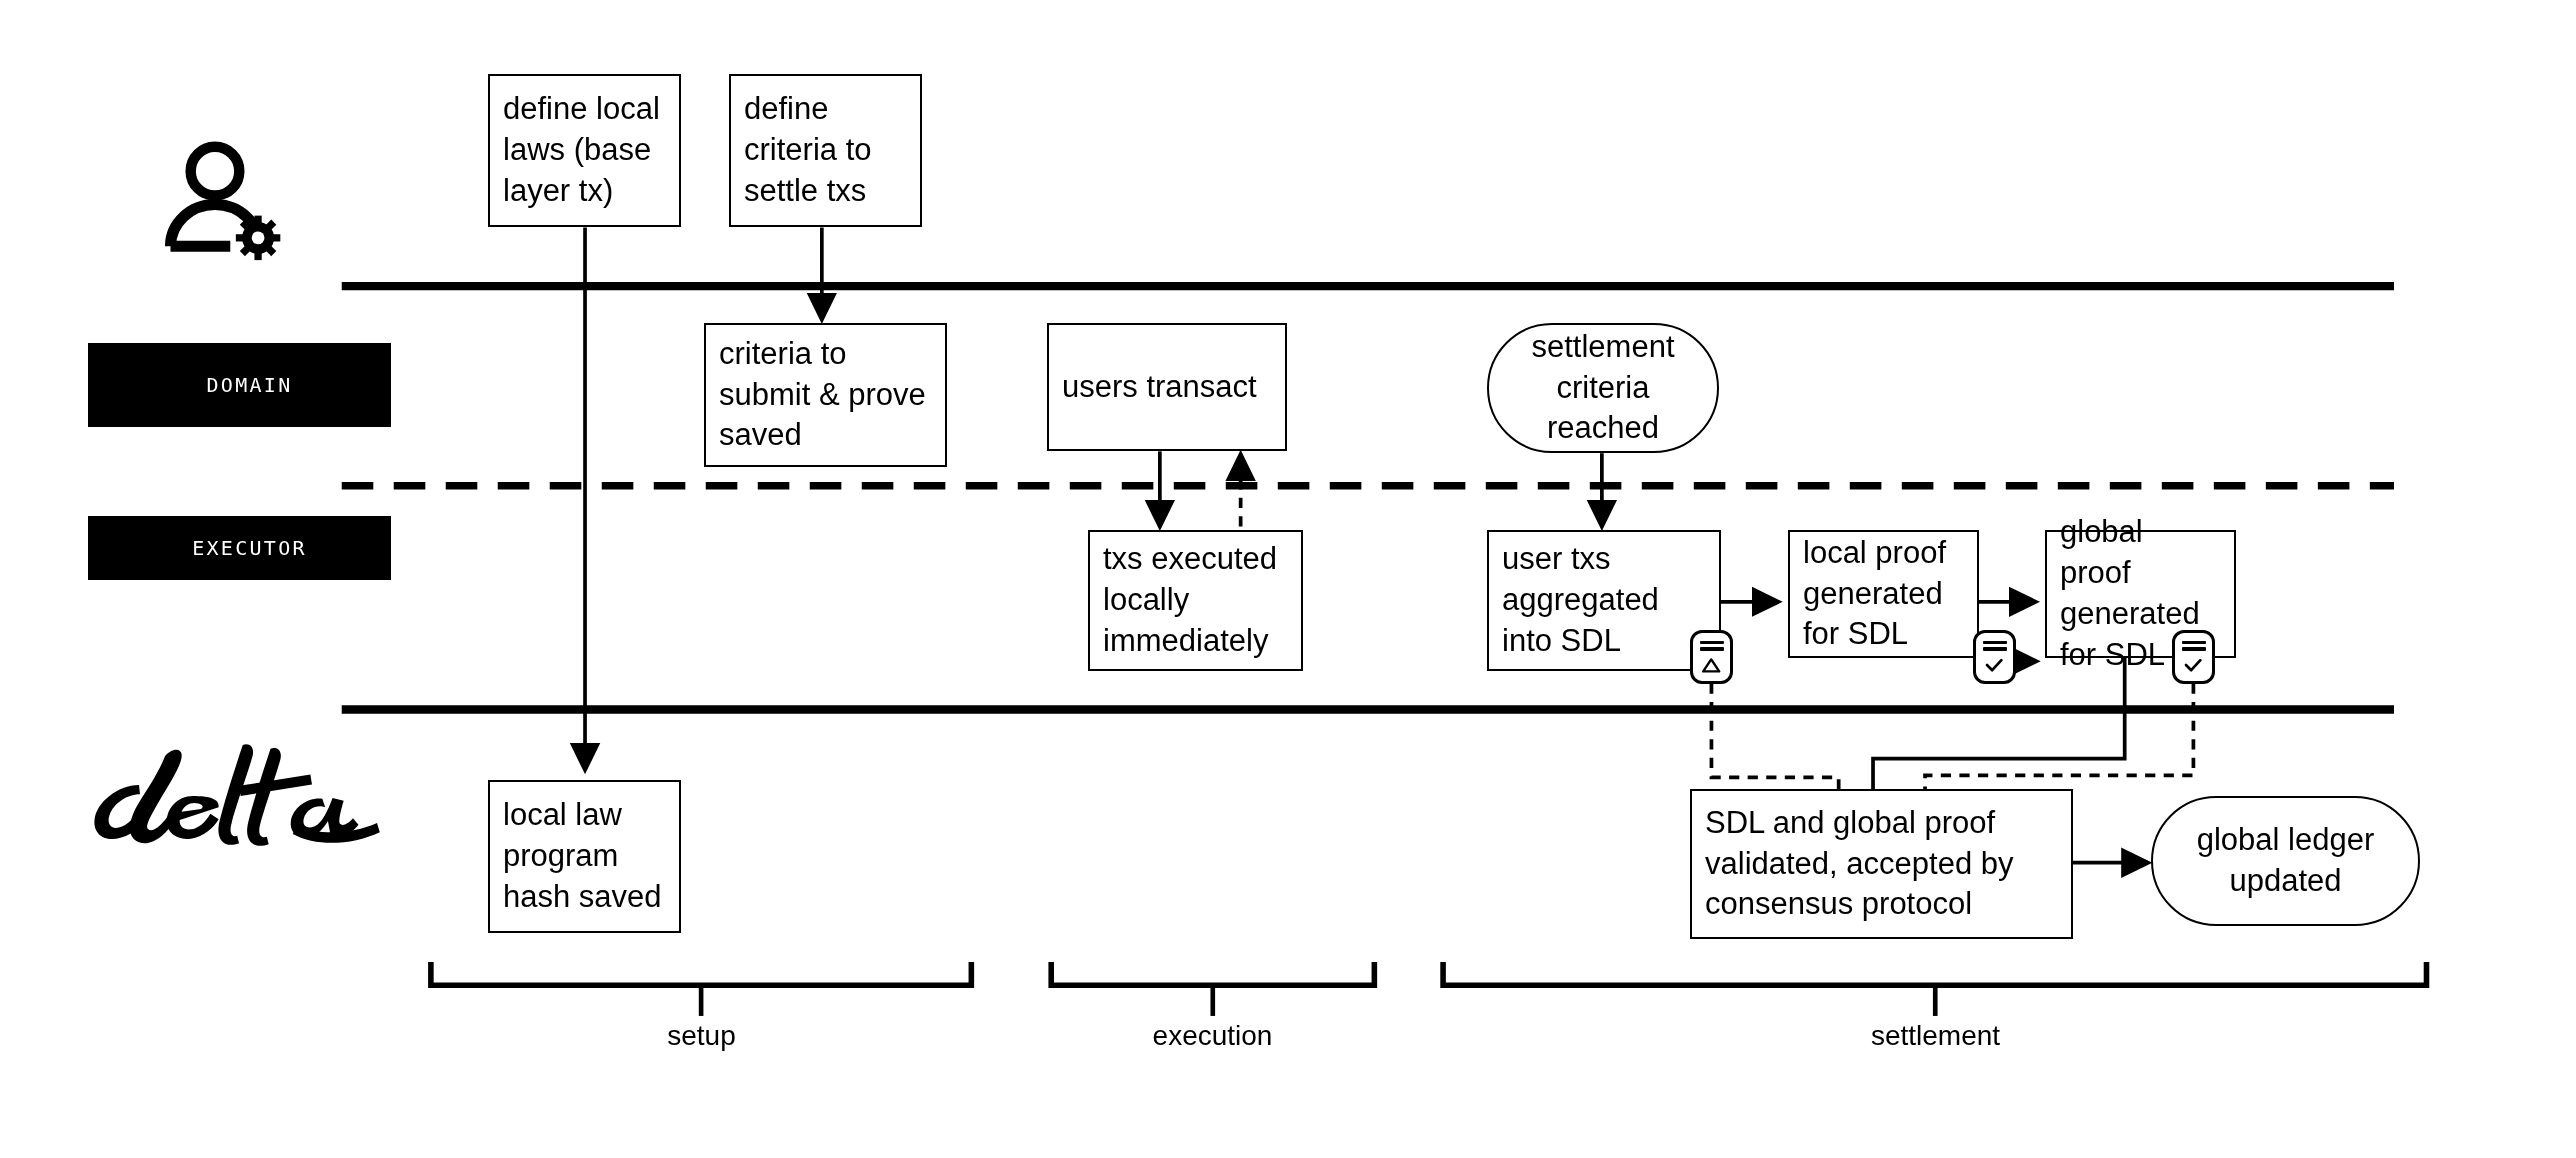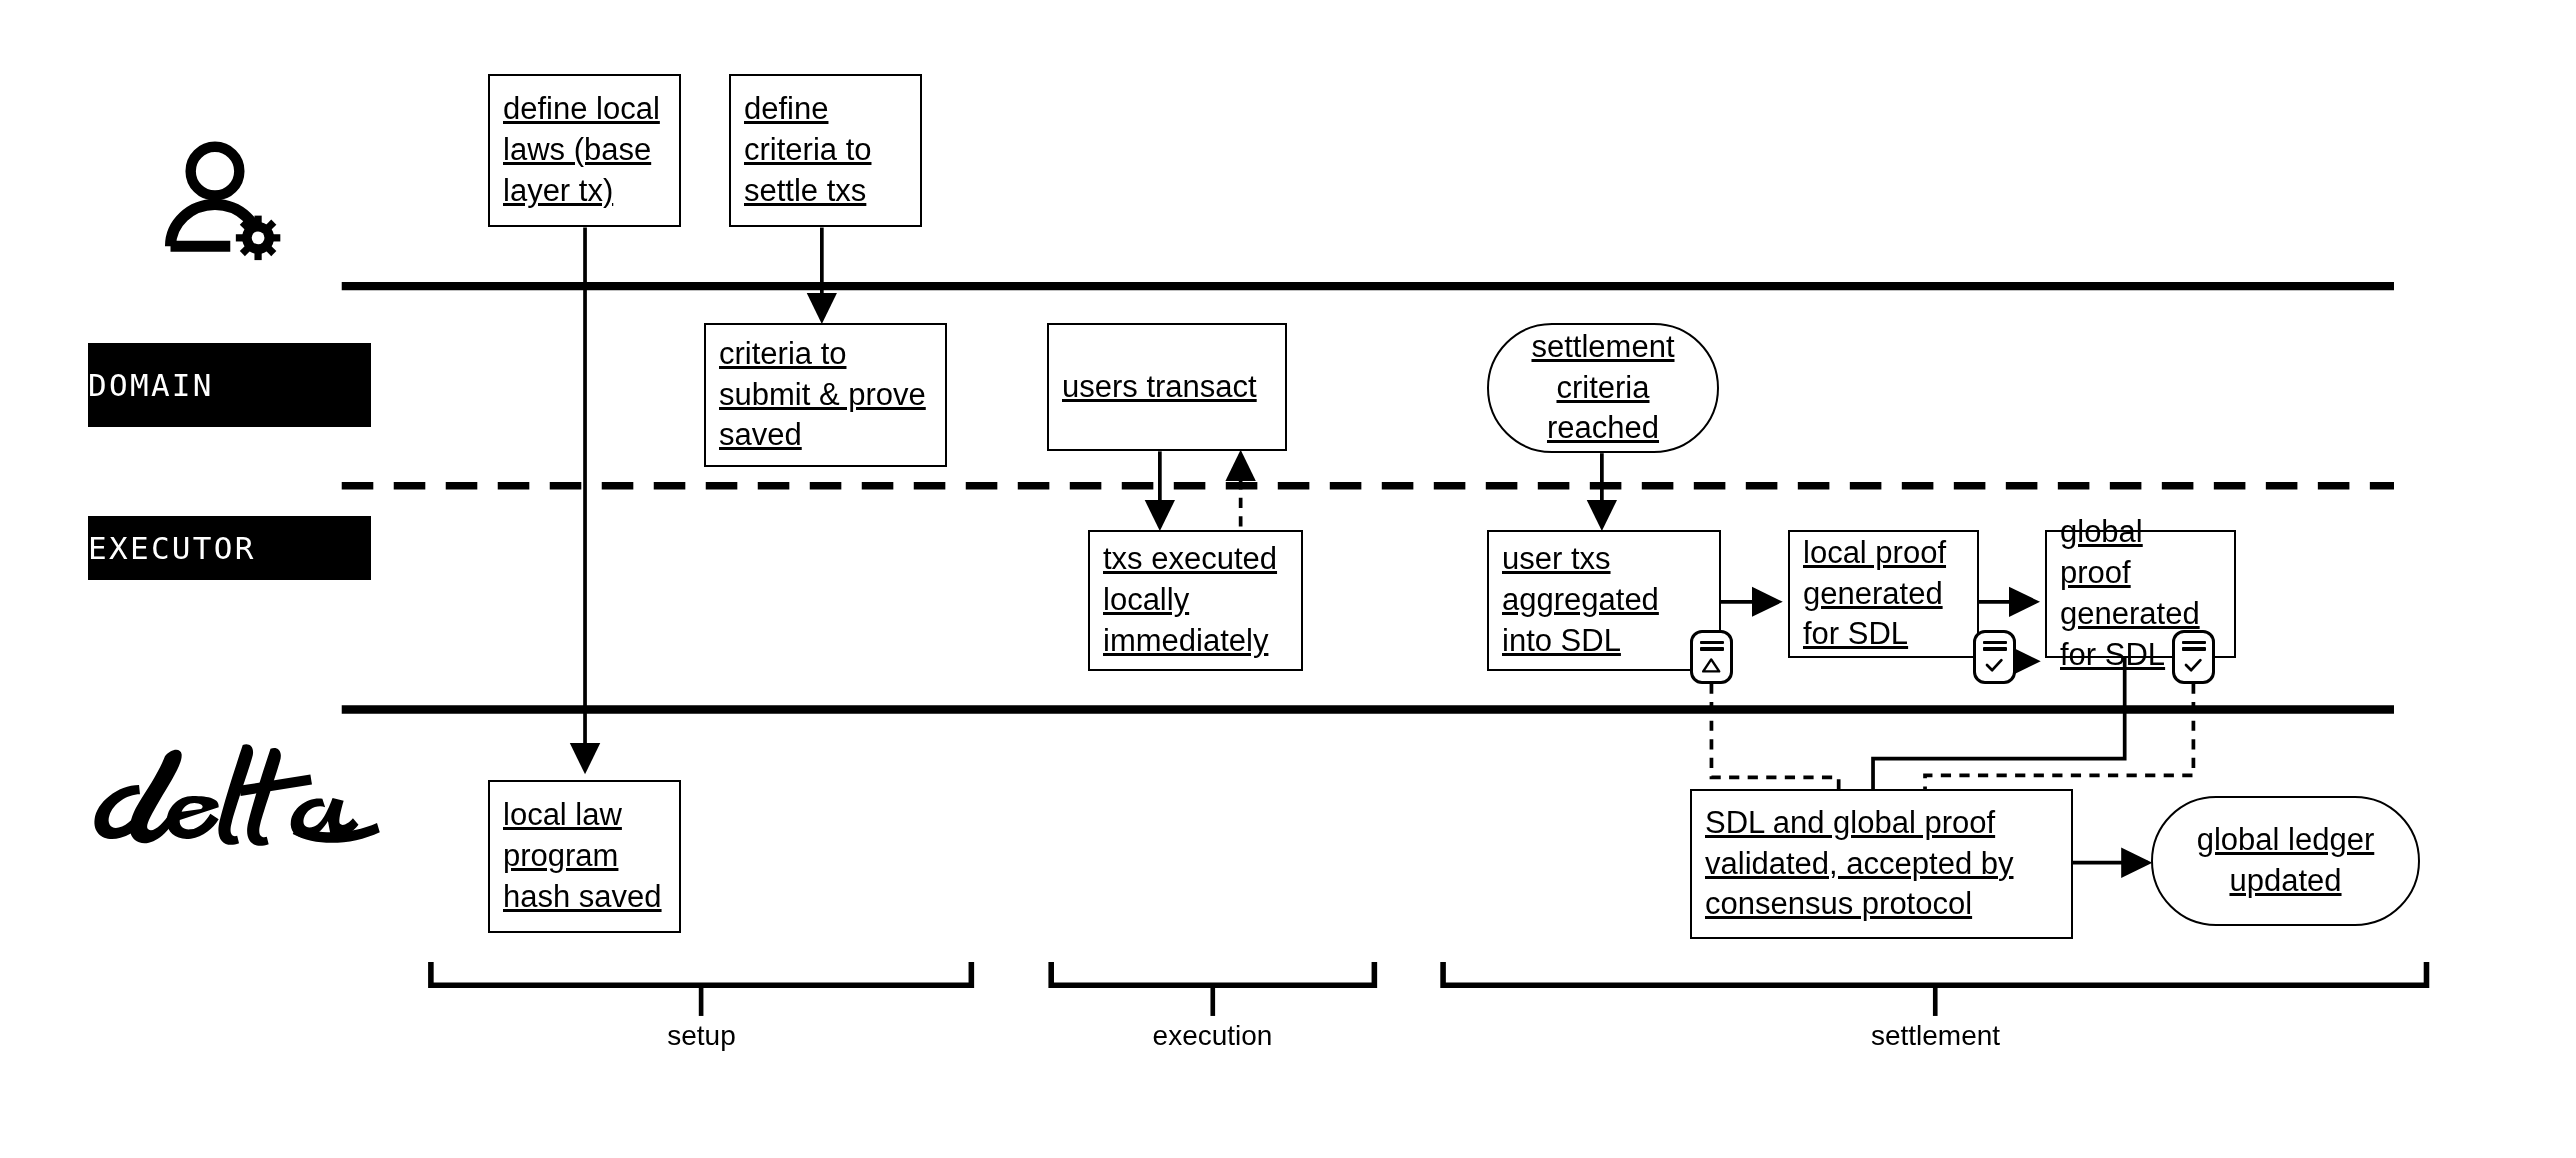--- a/index.html
+++ b/index.html
@@ -3,30 +3,30 @@
 <meta charset="utf-8">
 <title>delta architecture swimlane</title>
 <style>
   html,body{margin:0;padding:0;background:#ffffff;}
   body{font-family:"Liberation Sans", sans-serif;}
   #stage{position:relative;width:2576px;height:1159px;background:#ffffff;overflow:hidden;}
   #svg-layer{position:absolute;left:0;top:0;width:2576px;height:1159px;}
 
   .lane-chip{
     position:absolute;background:#000000;color:#ffffff;
-    display:flex;align-items:center;
+    display:flex;align-items:center;justify-content:center;
     font-family:"DejaVu Sans Mono","Liberation Mono",monospace;
-    font-size:31px;letter-spacing:2.3px;font-weight:400;
+    font-size:20px;letter-spacing:2.3px;font-weight:400;padding-left:20px;
   }
 
   .node{
     position:absolute;background:#ffffff;border:2.8px solid #000000;
     box-sizing:border-box;display:flex;align-items:center;
     padding:5.6px 13px 5.6px 13px;
-    font-size:31px;line-height:1.32;color:#000000;text-decoration:underline;
+    font-size:31px;line-height:1.32;color:#000000;
   }
   .node.pill{border-radius:186px;justify-content:center;text-align:center;padding:5.6px 16.7px;}
   .node .txt{display:block;width:100%;white-space:pre-line;}
   .node.pill .txt{text-align:center;}
 
   .stage-label{
     position:absolute;font-size:28px;color:#000000;text-align:center;
   }
 
   .badge{

